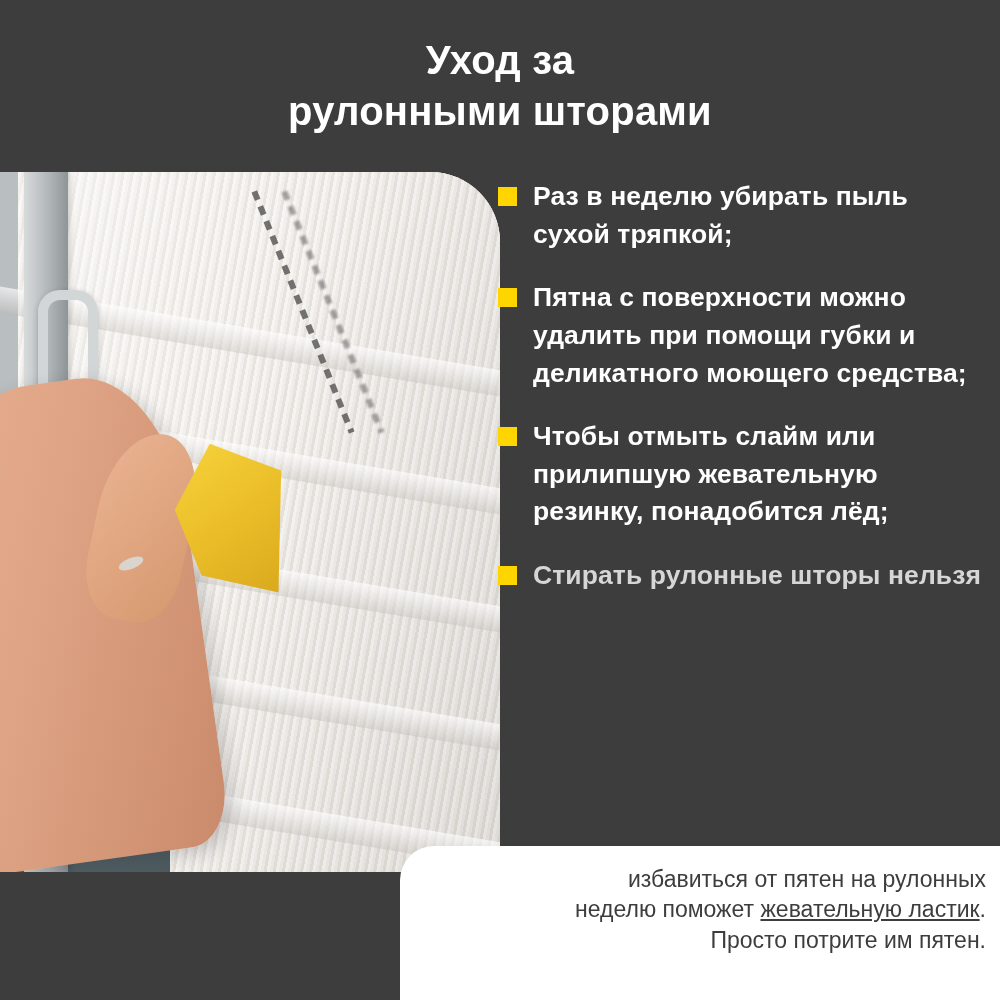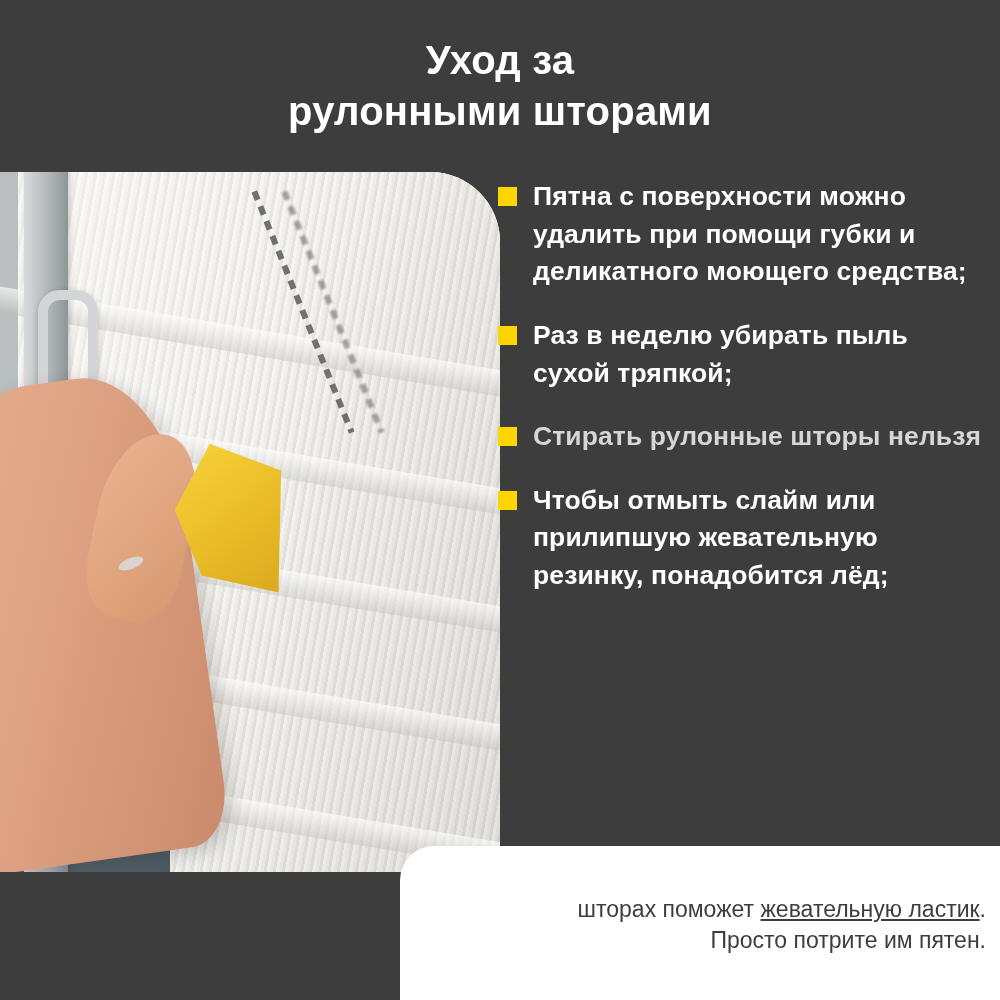--- a/index.html
+++ b/index.html
@@ -266,41 +266,41 @@
     <div class="arm"></div>
     <div class="thumb"></div>
     <div class="ring"></div>
     <div class="cloth"></div>
   </div>
 
   <div class="bullets">
 
     <div class="bullet-row">
       <span class="bullet-square"></span>
-      <span class="bullet-text">Пятна с поверхности можно удалить при помощи губки и деликатного моющего средства;</span>
+      <span class="bullet-text">Раз в неделю убирать пыль сухой тряпкой;</span>
     </div>
 
     <div class="bullet-row">
       <span class="bullet-square"></span>
-      <span class="bullet-text">Раз в неделю убирать пыль сухой тряпкой;</span>
+      <span class="bullet-text">Пятна с поверхности можно удалить при помощи губки и деликатного моющего средства;</span>
+    </div>
+
+    <div class="bullet-row">
+      <span class="bullet-square"></span>
+      <span class="bullet-text">Чтобы отмыть слайм или прилипшую жевательную резинку, понадобится лёд;</span>
     </div>
 
     <div class="bullet-row muted">
       <span class="bullet-square"></span>
       <span class="bullet-text">Стирать рулонные шторы нельзя</span>
     </div>
 
-    <div class="bullet-row">
-      <span class="bullet-square"></span>
-      <span class="bullet-text">Чтобы отмыть слайм или прилипшую жевательную резинку, понадобится лёд;</span>
-    </div>
-
   </div>
 
   <div class="lifehack">
     <div class="lifehack-body">
-      <br>
-      <span>шторах поможет </span><span class="u">жевательную ластик</span><span>.</span><br>
+      <span>избавиться от пятен на рулонных</span><br>
+      <span>неделю поможет </span><span class="u">жевательную ластик</span><span>.</span><br>
       <span>Просто потрите им пятен.</span>
     </div>
   </div>
 
 </div>
 
 </body></html>

